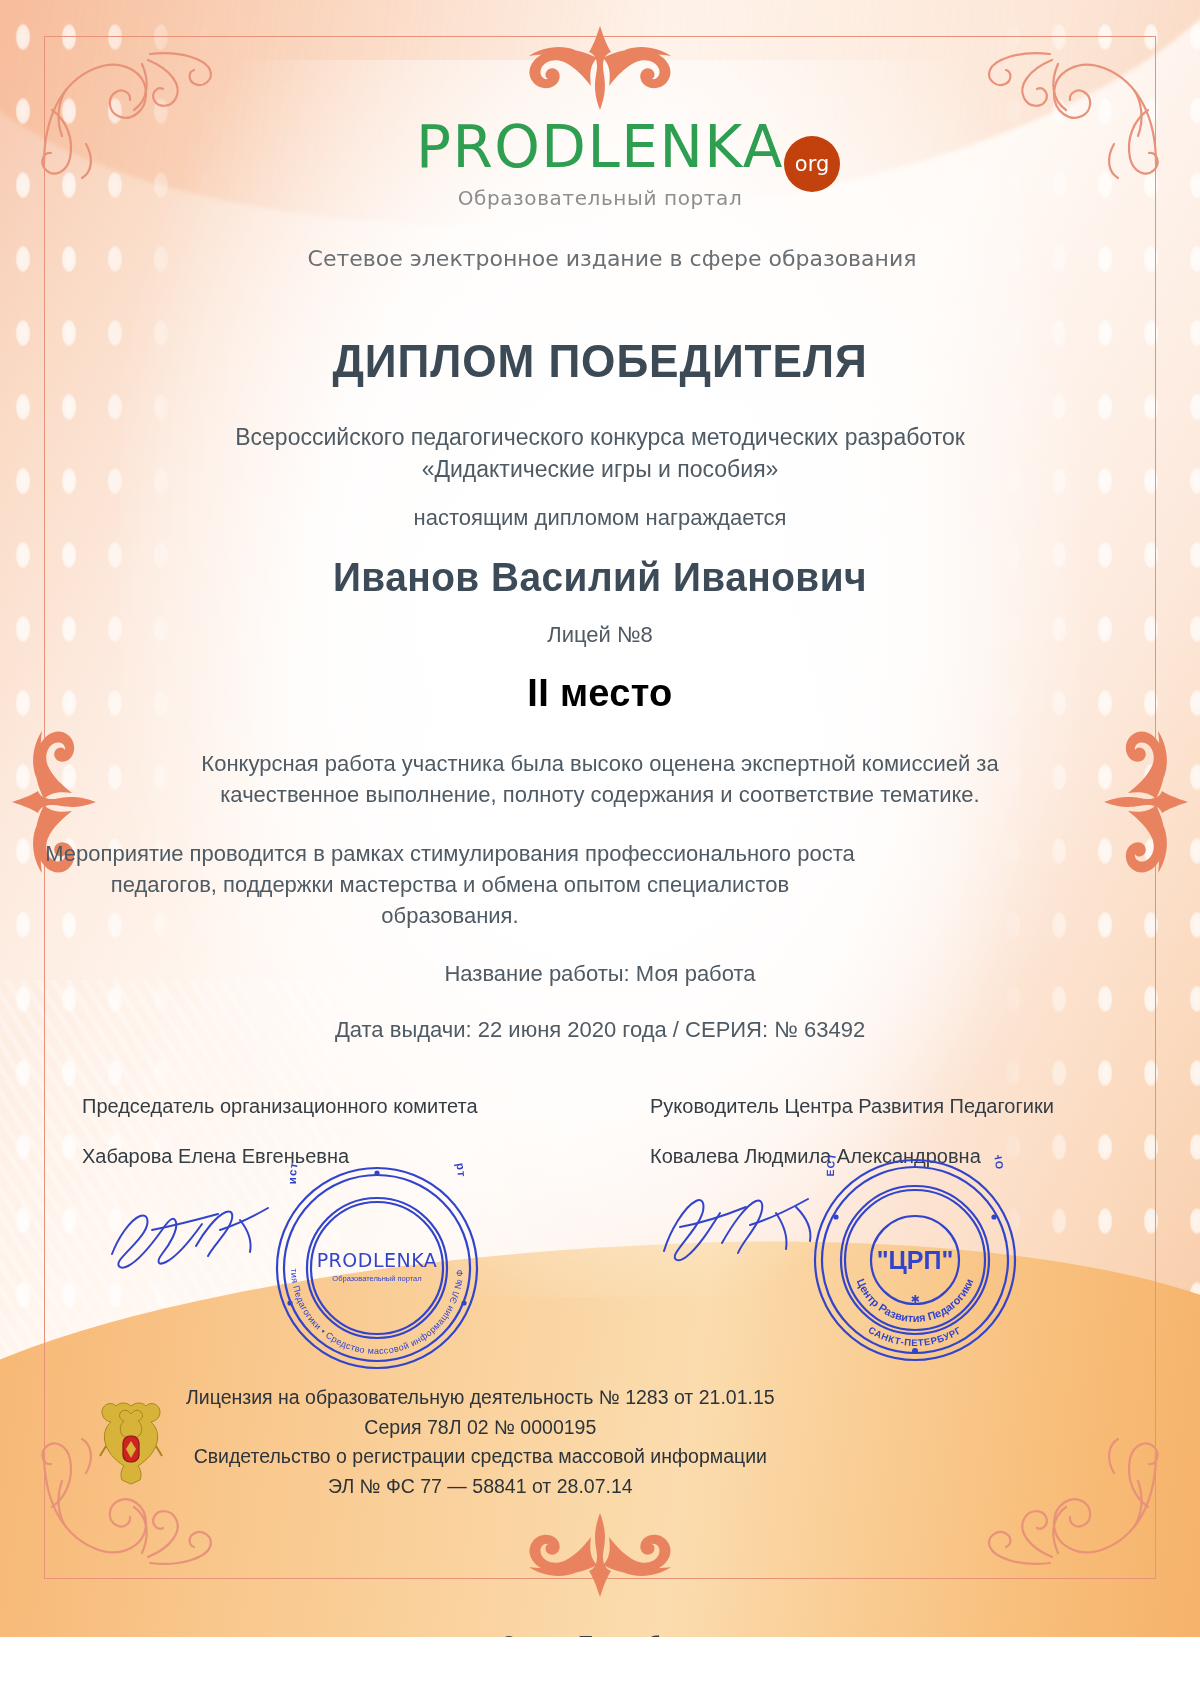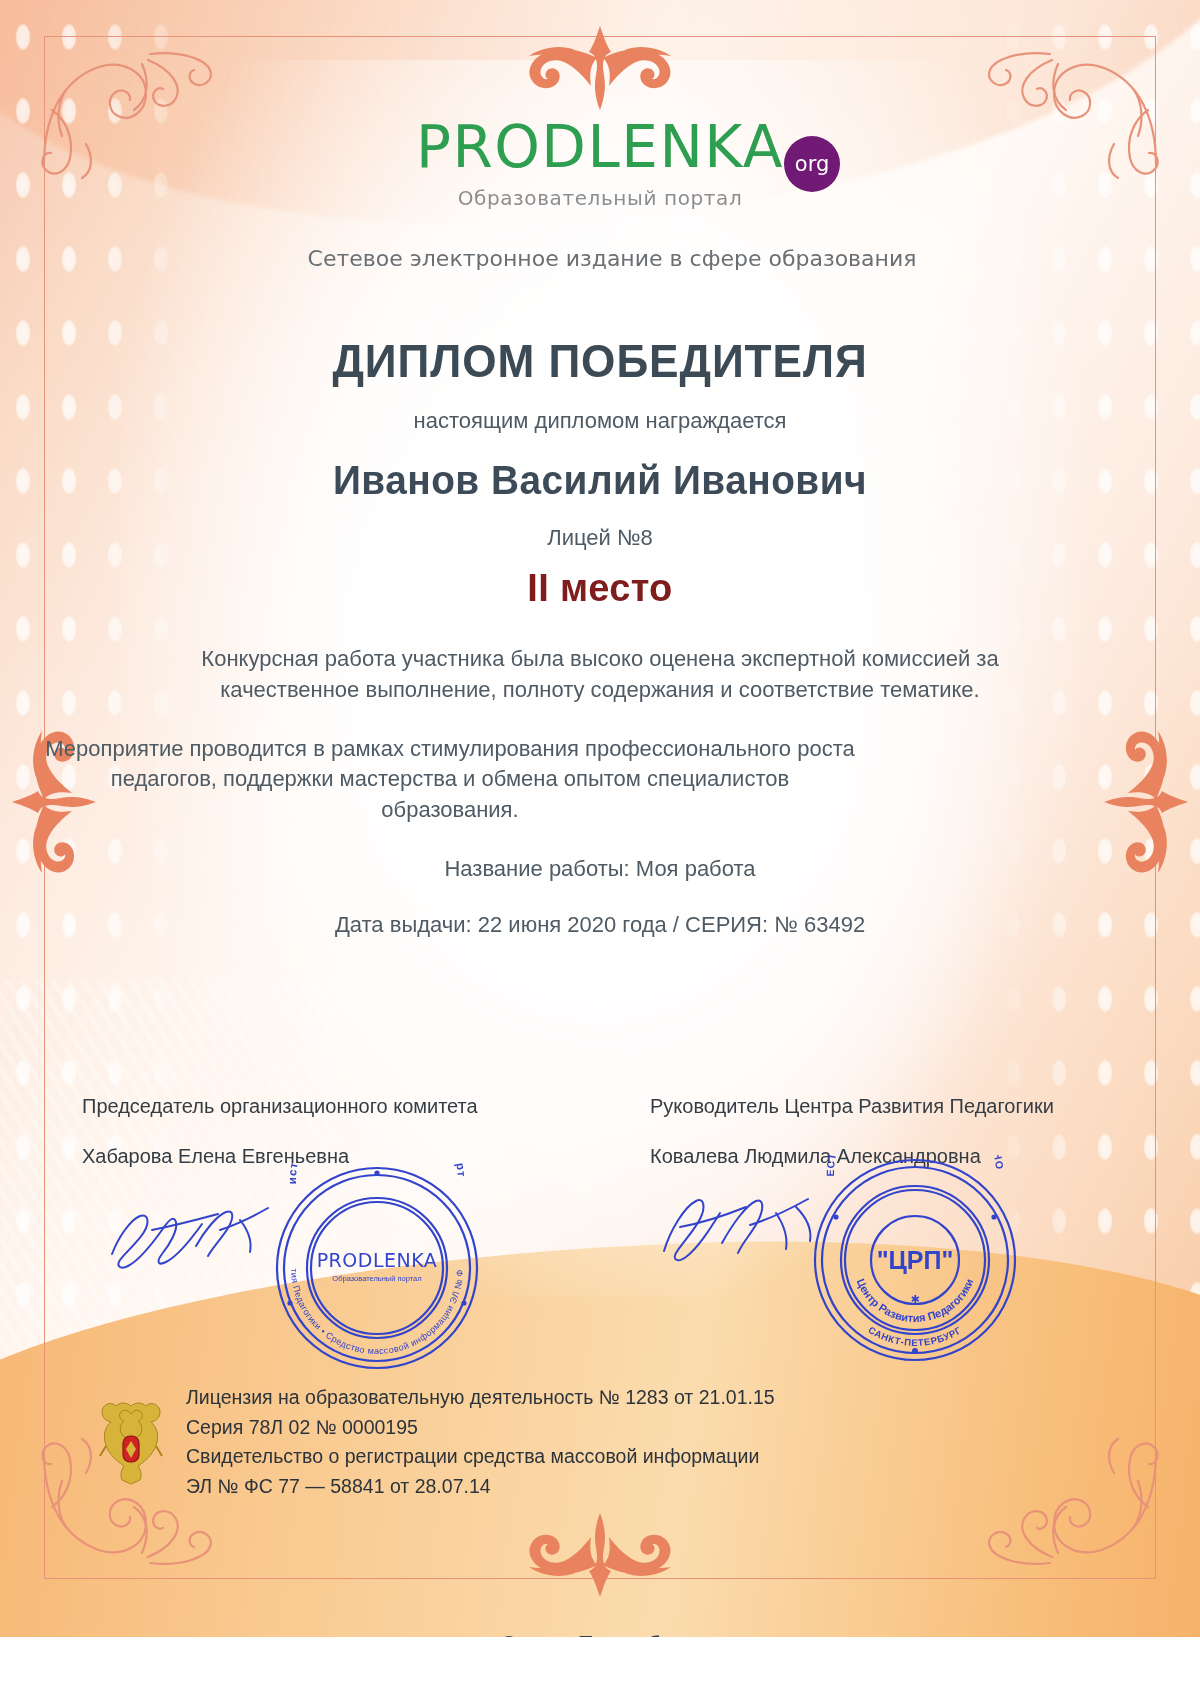--- a/index.html
+++ b/index.html
@@ -140,21 +140,21 @@
     letter-spacing: 1.5px;
     color: #2e9e51;
     font-weight: 400;
   }
   .logo-badge {
     position: absolute;
     right: -56px;
     bottom: -16px;
     width: 56px; height: 56px;
     border-radius: 50%;
-    background: #701a75;
+    background: #c2410c;
     color: #ffffff;
     font-size: 21px;
     line-height: 56px;
     text-align: center;
     font-family: "DejaVu Sans", sans-serif;
   }
   .logo-sub {
     margin-top: 10px;
     font-size: 20px;
     color: #8d8d8d;
@@ -202,24 +202,24 @@
     transform: scaleX(.97);
   }
 
   .org-line {
     margin-top: 22px;
     font-size: 22px;
     color: #4e5a64;
   }
 
   .place {
-    margin-top: 16px;
+    margin-top: 24px;
     font-size: 38px;
     font-weight: bold;
-    color: #7f1d1d;
+    color: #000000;
     letter-spacing: .3px;
   }
 
   .para {
     margin: 0 auto;
     width: 810px;
     font-size: 22px;
     line-height: 1.40;
     color: #4e5a64;
   }
@@ -259,21 +259,21 @@
   
   .footer {
     position: absolute;
     left: 94px;
     top: 1383px;
     display: flex;
     align-items: center;
     gap: 18px;
   }
   .emblem { width: 74px; height: 92px; flex: 0 0 auto; }
-  .footer-lines { text-align: left; }
+  .footer-lines { text-align: center; }
   .footer-line {
     font-size: 19.5px;
     color: #2c333a;
     line-height: 1.52;
     white-space: nowrap;
   }
 
   .city {
     position: absolute;
     left: 0; right: 0;
@@ -395,20 +395,24 @@
         <span class="logo-text">PRODLENKA</span>
         <span class="logo-badge">org</span>
       </div>
       <div class="logo-sub">Образовательный портал</div>
     </div>
 
     <div class="tagline">Сетевое электронное издание в сфере образования</div>
 
     <div class="doc-title">ДИПЛОМ ПОБЕДИТЕЛЯ</div>
 
+    <div class="contest">
+      <div>Всероссийского педагогического конкурса методических разработок</div>
+      <div>«Дидактические игры и пособия»</div>
+    </div>
 
     <div class="awarded">настоящим дипломом награждается</div>
 
     <div class="laureate">Иванов Василий Иванович</div>
 
     <div class="org-line">Лицей №8</div>
 
     <div class="place">II место</div>
 
     <div class="para para-1">Конкурсная работа участника была высоко оценена экспертной комиссией за качественное выполнение, полноту содержания и соответствие тематике.</div>

